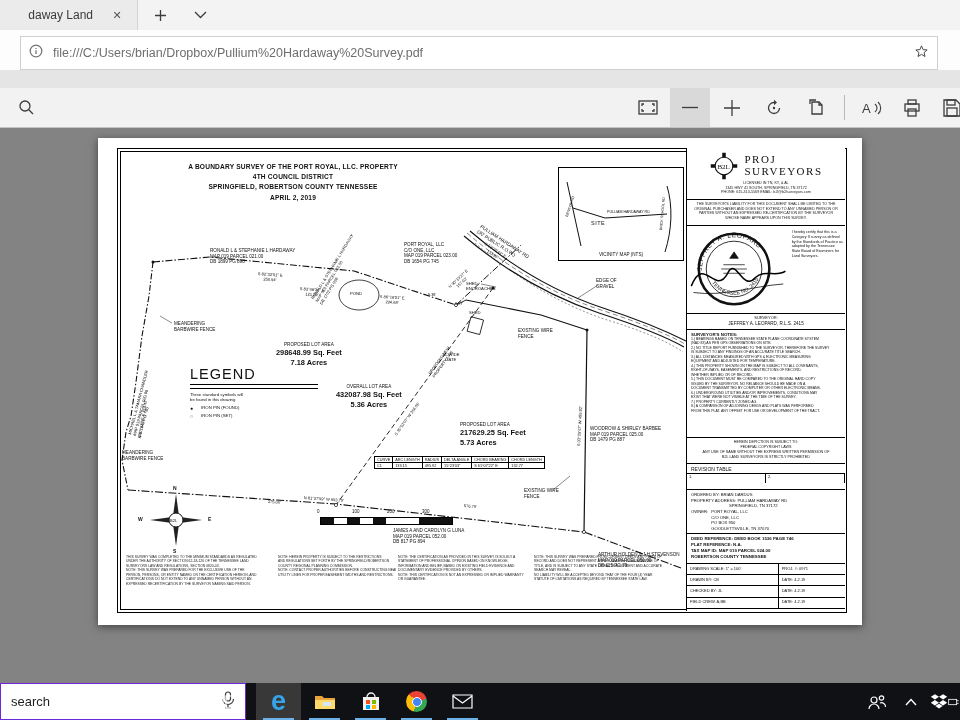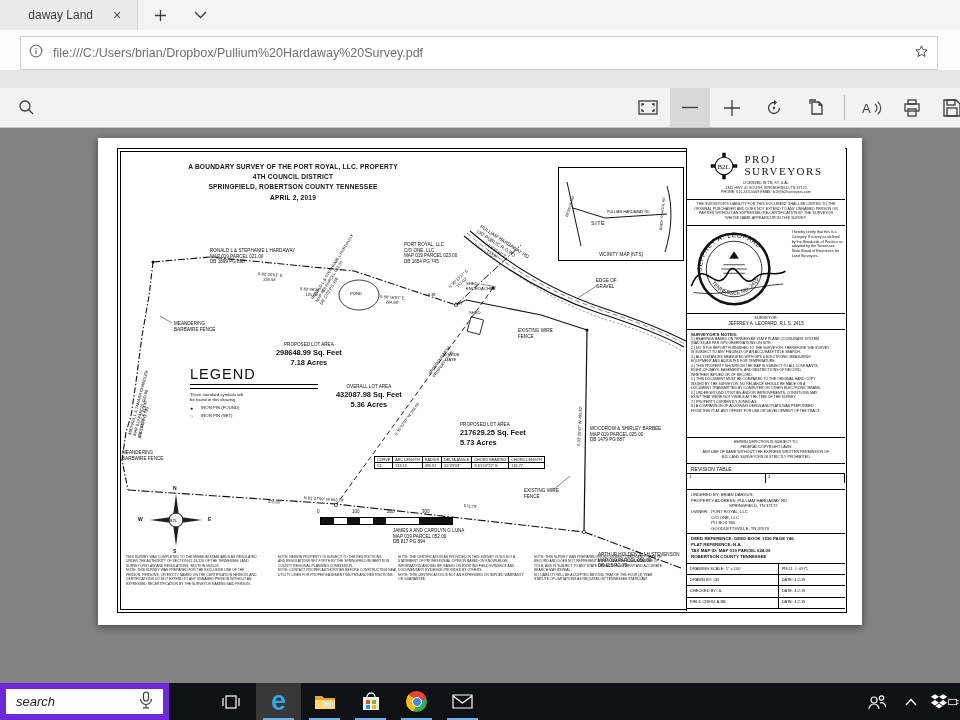--- a/index.html
+++ b/index.html
@@ -84,22 +84,22 @@
   #curve-table{left:276px;top:318px;border-collapse:collapse;}
   #curve-table th,#curve-table td{border:.7px solid #000;font-size:3.8px;font-weight:normal;
       padding:.5px 2px;white-space:nowrap;}
   .ncol{position:absolute;top:417px;}
   .ncol div{font-size:3.4px;line-height:1.3;color:#222;white-space:nowrap;overflow:hidden;}
   
   #compass{left:48px;top:352px;width:60px;height:60px;}
   .cdir{position:absolute;font-size:5px;font-weight:bold;}
   
   #taskbar{left:0;top:683px;width:960px;height:37px;background:#101114;}
-  #tb-search{left:0;top:0;width:169px;height:37px;background:#fff;border:6px solid #6d28d9;
-     box-sizing:border-box;display:flex;align-items:center;font-style:italic;}
+  #tb-search{left:0;top:0;width:246px;height:37px;background:#fff;border:1px solid #6d28d9;
+     box-sizing:border-box;display:flex;align-items:center;}
   #tb-search-text{font-size:13px;color:#1f1f1f;margin-left:10px;flex:1;}
   .app{position:absolute;top:0;width:45px;height:37px;display:flex;align-items:center;justify-content:center;}
   .app .underline{position:absolute;bottom:0;left:7px;right:7px;height:2px;background:#6cb2e8;}
   #app-edge{background:#383838;}
   #edge-e{color:#35a4e8;font-size:27px;font-weight:bold;line-height:1;}
   .tray{position:absolute;top:0;height:37px;display:flex;align-items:center;justify-content:center;width:26px;}
   #chrome-ball{width:21px;height:21px;border-radius:50%;
      background:conic-gradient(from -45deg,#ea4335 0 120deg,#4285f4 0 121deg,#34a853 121deg 240deg,#fbbc05 240deg 360deg);
      position:relative;}
   #chrome-ball:after{content:"";position:absolute;left:5.5px;top:5.5px;width:10px;height:10px;border-radius:50%;

